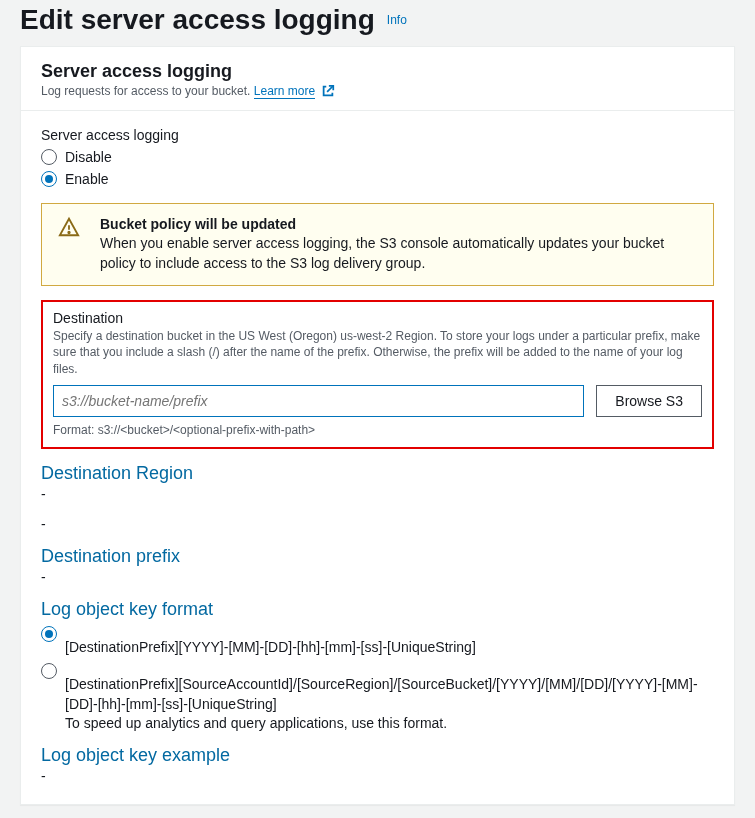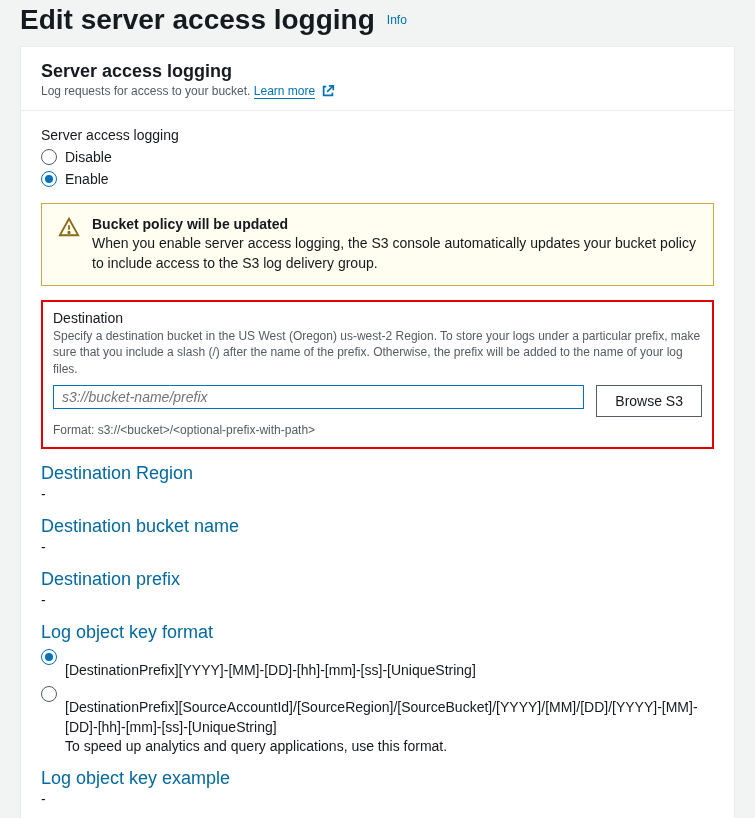--- a/index.html
+++ b/index.html
@@ -92,21 +92,21 @@
     position: absolute;
     width: 8px;
     height: 8px;
     background: #0073bb;
     border-radius: 50%;
     top: 3px;
     left: 3px;
   }
   .alert {
     display: flex;
-    gap: 12px;
+    gap: 20px;
     background: #fffef0;
     border: 1px solid #d1a941;
     padding: 12px 16px;
     margin-bottom: 14px;
   }
   .alert-icon {
     flex-shrink: 0;
     color: #906a13;
   }
   .alert-title {
@@ -142,21 +142,21 @@
     gap: 12px;
     align-items: stretch;
   }
   .text-input {
     flex: 1;
     border: 1px solid #0073bb;
     padding: 6px 8px;
     font-size: 14px;
     font-style: italic;
     color: #687078;
-    height: 24px;
+    height: 32px;
     outline: none;
   }
   .browse-btn {
     border: 1px solid #545b64;
     background: #fff;
     padding: 0 18px;
     font-size: 14px;
     font-weight: 400;
     color: #16191f;
     cursor: pointer;
@@ -244,21 +244,20 @@
         </div>
         <div class="format-hint">Format: s3://&lt;bucket&gt;/&lt;optional-prefix-with-path&gt;</div>
       </div>
 
       <div class="kv-block">
         <div class="kv-label">Destination Region</div>
         <div class="kv-value">-</div>
       </div>
 
       <div class="kv-block">
-        <div class="kv-label">Destination bucket name</div>
         <div class="kv-value">-</div>
       </div>
 
       <div class="kv-block">
         <div class="kv-label">Destination prefix</div>
         <div class="kv-value">-</div>
       </div>
 
       <div class="kv-block">
         <div class="kv-label">Log object key format</div>

